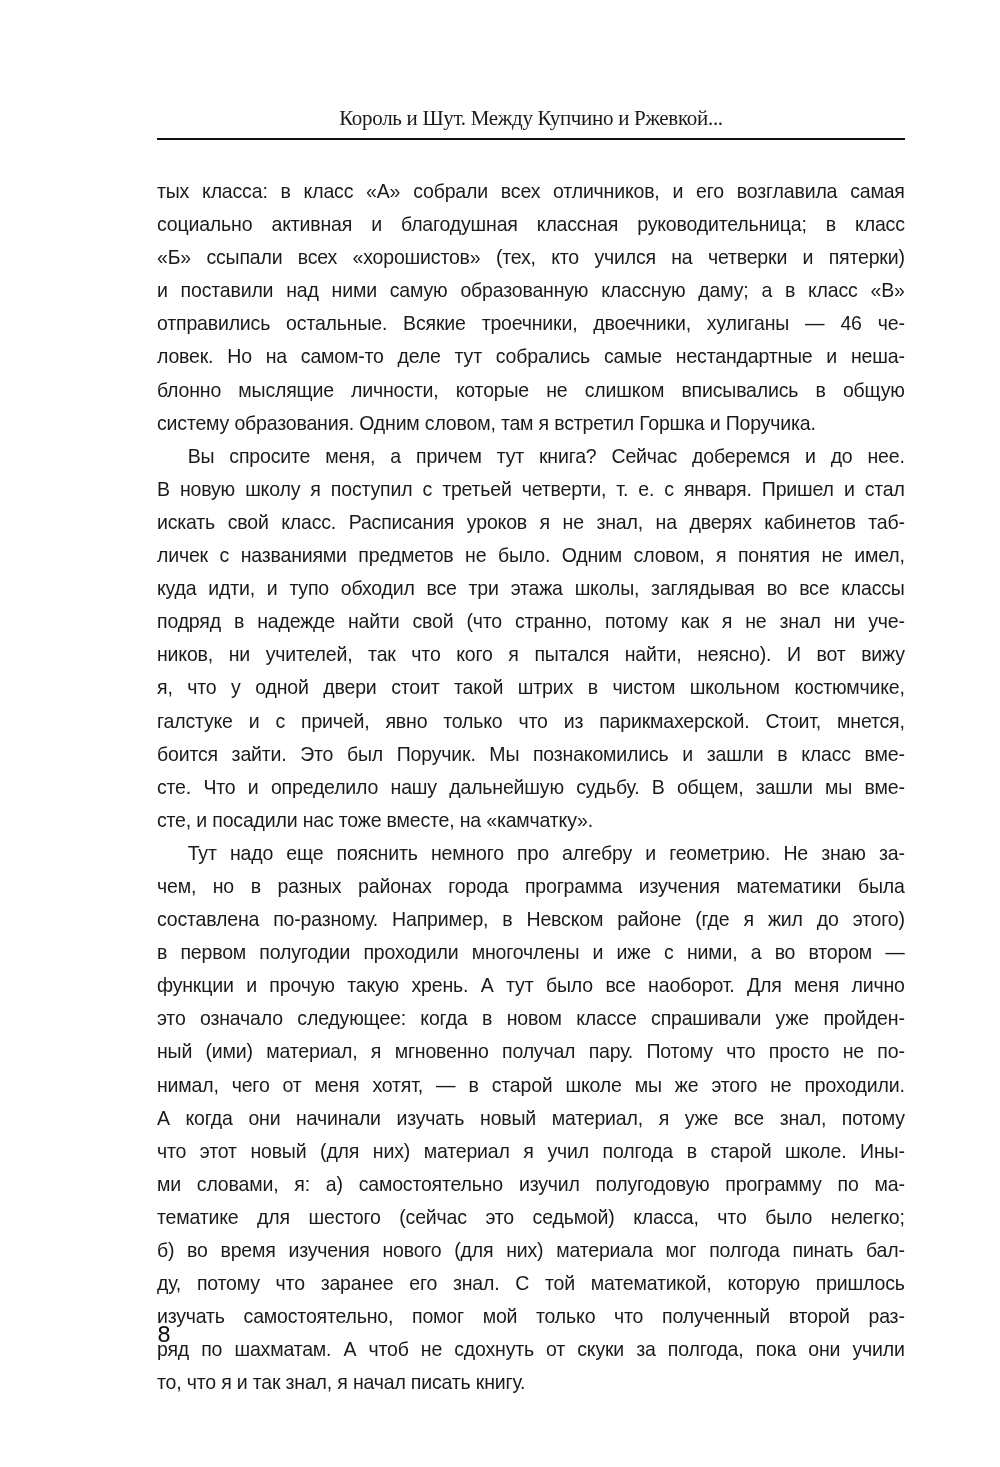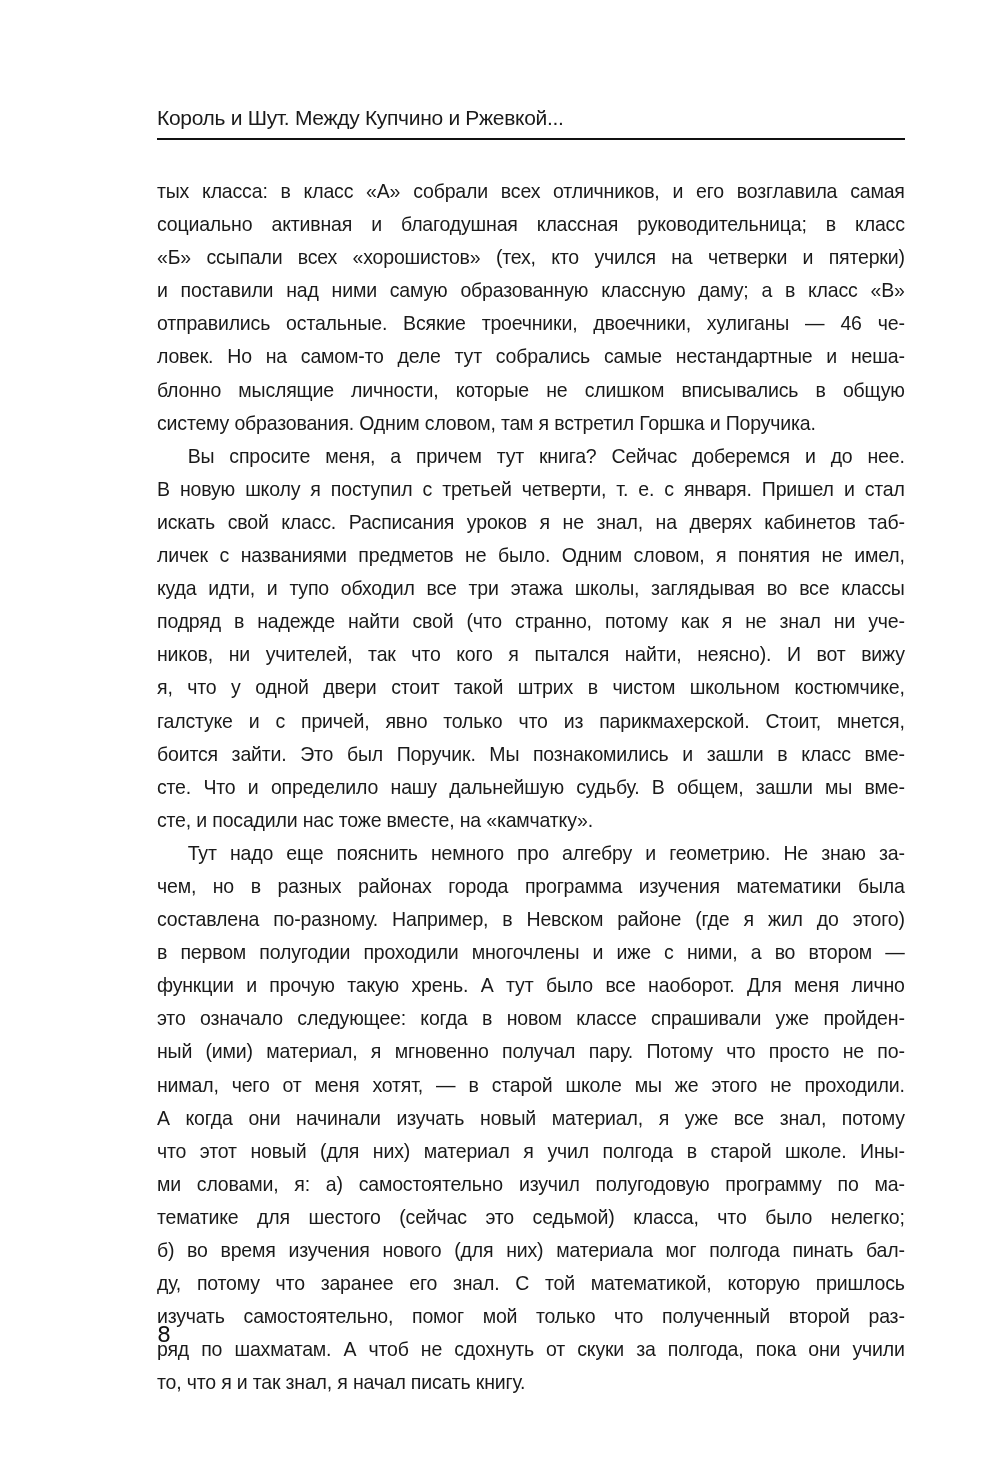--- a/index.html
+++ b/index.html
@@ -1,25 +1,26 @@
 <!DOCTYPE html>
 <html><head>
 <meta charset="utf-8">
 <style>
   html, body { margin: 0; padding: 0; background: #ffffff; }
   body { width: 1000px; height: 1467px; position: relative; overflow: hidden; }
   .page { position: absolute; left: 157px; top: 100px; width: 748px; color: #1a1a1a; }
   .running-head {
-    font-family: Liberation Sans, sans-serif;
+    font-family: Liberation Serif, serif;
     font-size: 21px;
     letter-spacing: -0.3px;
     line-height: 30px;
     height: 31px;
     padding-top: 3px;
     white-space: nowrap;
+    text-align: center;
   }
   .rule { height: 2px; background: #111; margin-top: 4px; }
   .body-text {
     margin-top: 34px;
     font-family: "Liberation Sans", sans-serif;
     font-size: 21px;
     line-height: 33.1px;
     text-align: justify;
     letter-spacing: -0.2px;
     transform: scaleX(0.93);

